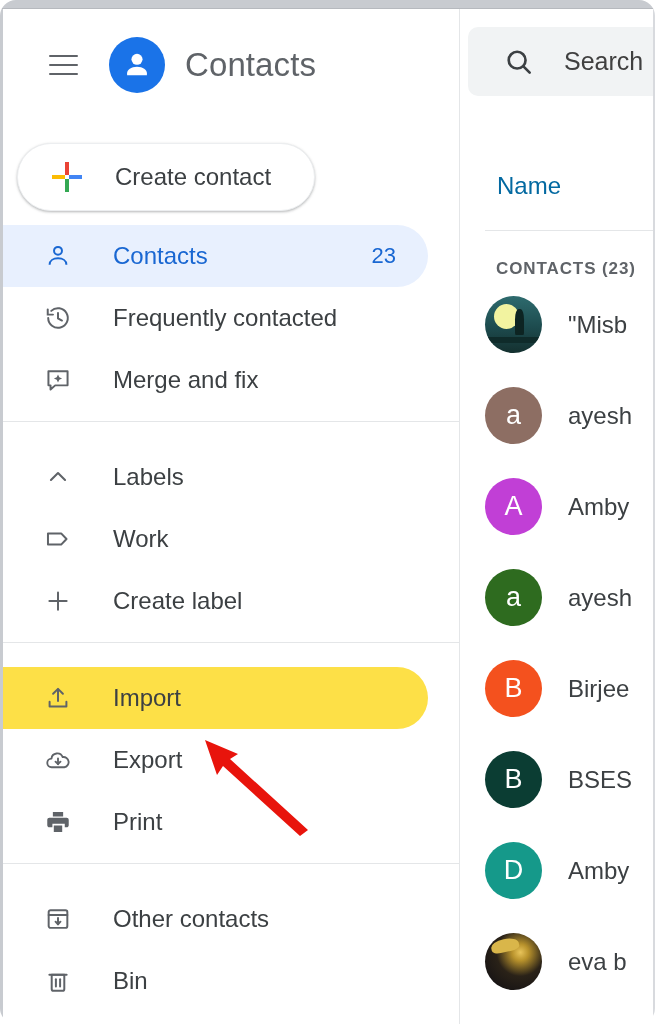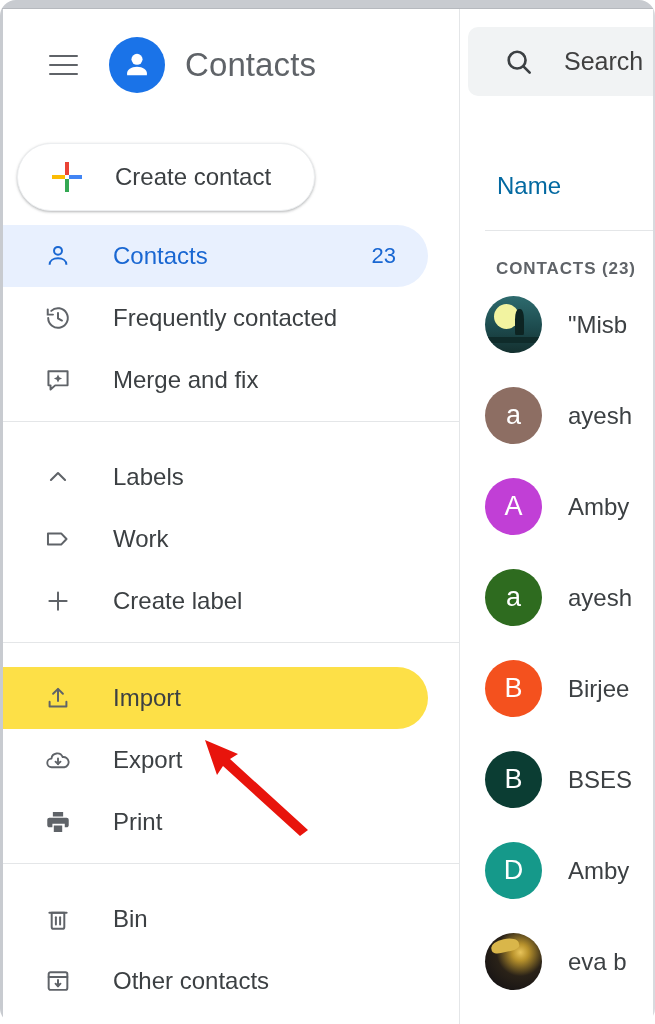--- a/index.html
+++ b/index.html
@@ -428,39 +428,39 @@
       </div>
     </div>
 
     <div class="divider"></div>
 
     <div class="nav-section">
 
       <div class="nav-item">
         <span class="ico">
           <svg width="28" height="28" viewBox="0 0 24 24" fill="none" stroke="currentColor" stroke-width="1.7" stroke-linecap="round" stroke-linejoin="round">
+            <rect x="4" y="4.4" width="16" height="15.2" rx="1.6"></rect>
+            <line x1="4" y1="8.6" x2="20" y2="8.6"></line>
+            <line x1="12" y1="11.2" x2="12" y2="16.4"></line>
+            <polyline points="9.9,14.3 12,16.5 14.1,14.3"></polyline>
+          </svg>
+        </span>
+        <span class="txt">Other contacts</span>
+      </div>
+
+      <div class="nav-item">
+        <span class="ico">
+          <svg width="28" height="28" viewBox="0 0 24 24" fill="none" stroke="currentColor" stroke-width="1.7" stroke-linecap="round" stroke-linejoin="round">
             <polyline points="4.6,6.6 19.4,6.6"></polyline>
             <path d="M6.6 6.6h10.8v12.2a1.6 1.6 0 0 1-1.6 1.6H8.2a1.6 1.6 0 0 1-1.6-1.6z"></path>
             <line x1="10.2" y1="10.4" x2="10.2" y2="16.8"></line>
             <line x1="13.8" y1="10.4" x2="13.8" y2="16.8"></line>
           </svg>
         </span>
         <span class="txt">Bin</span>
-      </div>
-
-      <div class="nav-item">
-        <span class="ico">
-          <svg width="28" height="28" viewBox="0 0 24 24" fill="none" stroke="currentColor" stroke-width="1.7" stroke-linecap="round" stroke-linejoin="round">
-            <rect x="4" y="4.4" width="16" height="15.2" rx="1.6"></rect>
-            <line x1="4" y1="8.6" x2="20" y2="8.6"></line>
-            <line x1="12" y1="11.2" x2="12" y2="16.4"></line>
-            <polyline points="9.9,14.3 12,16.5 14.1,14.3"></polyline>
-          </svg>
-        </span>
-        <span class="txt">Other contacts</span>
       </div>
     </div>
 
   </div>
 
   <div class="list-panel">
 
     <div class="search-bar">
       <span class="sico">
         <svg width="32" height="32" viewBox="0 0 24 24" fill="none" stroke="currentColor" stroke-width="2" stroke-linecap="round">

